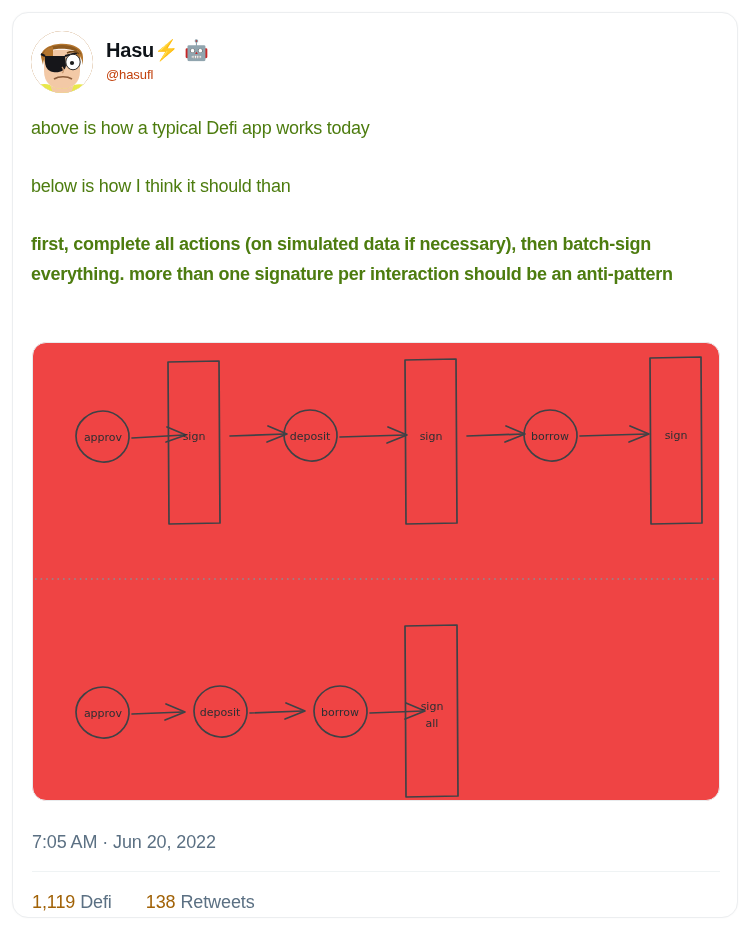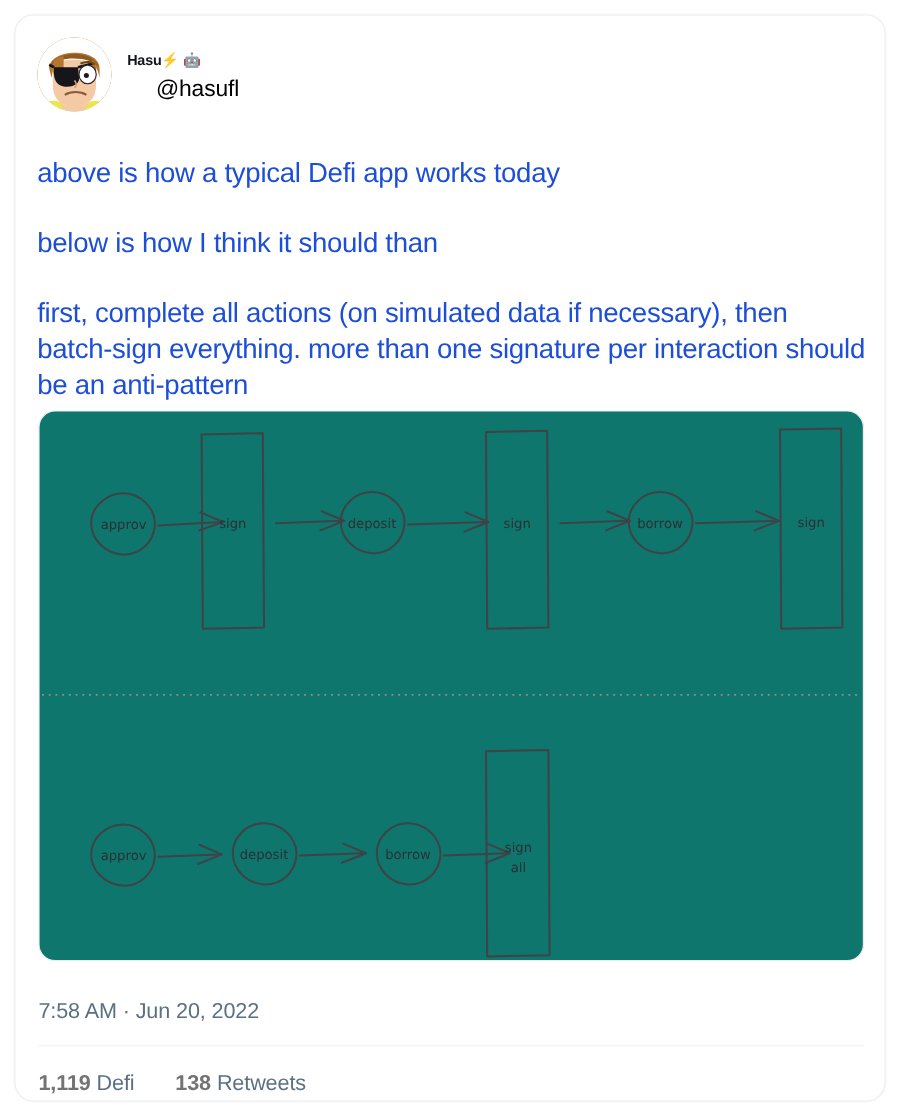--- a/index.html
+++ b/index.html
@@ -43,60 +43,59 @@
     border-radius: 50%;
     overflow: hidden;
     flex: 0 0 auto;
     background: #c89a6a;
     position: relative;
   }
   .avatar svg { display: block; width: 62px; height: 62px; }
 
   .identity { display: flex; flex-direction: column; justify-content: center; }
   .display-name {
-    font-size: 12px;
+    font-size: 20px;
     font-weight: bold;
     color: #0f1419;
     line-height: 25px;
     letter-spacing: -0.2px;
     white-space: nowrap;
   }
   .handle {
-    font-size: 19px;
-    color: #000000;
+    font-size: 13px;
+    color: #c2410c;
     line-height: 24px;
     letter-spacing: -0.1px;
-    margin-left: 24px;
   }
 
   
   .tweet-body {
     position: absolute;
     left: 18px;
-    top: 116px;
+    top: 100px;
     width: 690px;
-    font-size: 23px;
+    font-size: 18px;
     line-height: 30px;
-    color: #1d4ed8;
+    color: #4d7c0f;
     letter-spacing: -0.25px;
   }
   .tweet-body p { margin: 0 0 28px 0; }
-  .tweet-body p:last-child { margin-bottom: 0; }
+  .tweet-body p:last-child { margin-bottom: 0; font-weight: bold; }
 
   
   .media-frame {
     position: absolute;
     left: 19px;
     top: 329px;
     width: 688px;
     height: 459px;
     box-sizing: border-box;
     border: 1px solid #e9ebed;
     border-radius: 14px;
-    background: #0f766e;
+    background: #ef4444;
     overflow: hidden;
   }
   .media-frame svg { display: block; }
 
   
   .timestamp {
     position: absolute;
     left: 19px;
     top: 819px;
     font-size: 18px;
@@ -116,21 +115,21 @@
     left: 19px;
     top: 879px;
     display: flex;
     align-items: baseline;
     gap: 34px;
     font-size: 18px;
     color: #5b7083;
     letter-spacing: -0.1px;
   }
   .stat { white-space: nowrap; }
-  .stat b { color: #737373; font-weight: bold; }
+  .stat b { color: #a16207; font-weight: normal; }
 </style>
 </head>
 <body>
 
 <div class="tweet-card">
 
   <div class="tweet-header">
     <div class="avatar">
       <svg viewBox="0 0 62 62" xmlns="http://www.w3.org/2000/svg" aria-hidden="true">
         <defs>
@@ -281,21 +280,21 @@
 
         <g>
           <path class="sk" d="M372 283 L424 282 L425 453 L373 454 Z"></path>
           <text class="skt" x="399" y="367">sign</text>
           <text class="skt" x="399" y="384">all</text>
         </g>
       </g>
     </svg>
   </div>
 
-  <div class="timestamp">7:58 AM · Jun 20, 2022</div>
+  <div class="timestamp">7:05 AM · Jun 20, 2022</div>
   <div class="footer-rule"></div>
   <div class="stats">
     <div class="stat">
       <b>1,119</b>
       <span>Defi</span>
     </div>
     <div class="stat">
       <b>138</b>
       <span>Retweets</span>
     </div>

